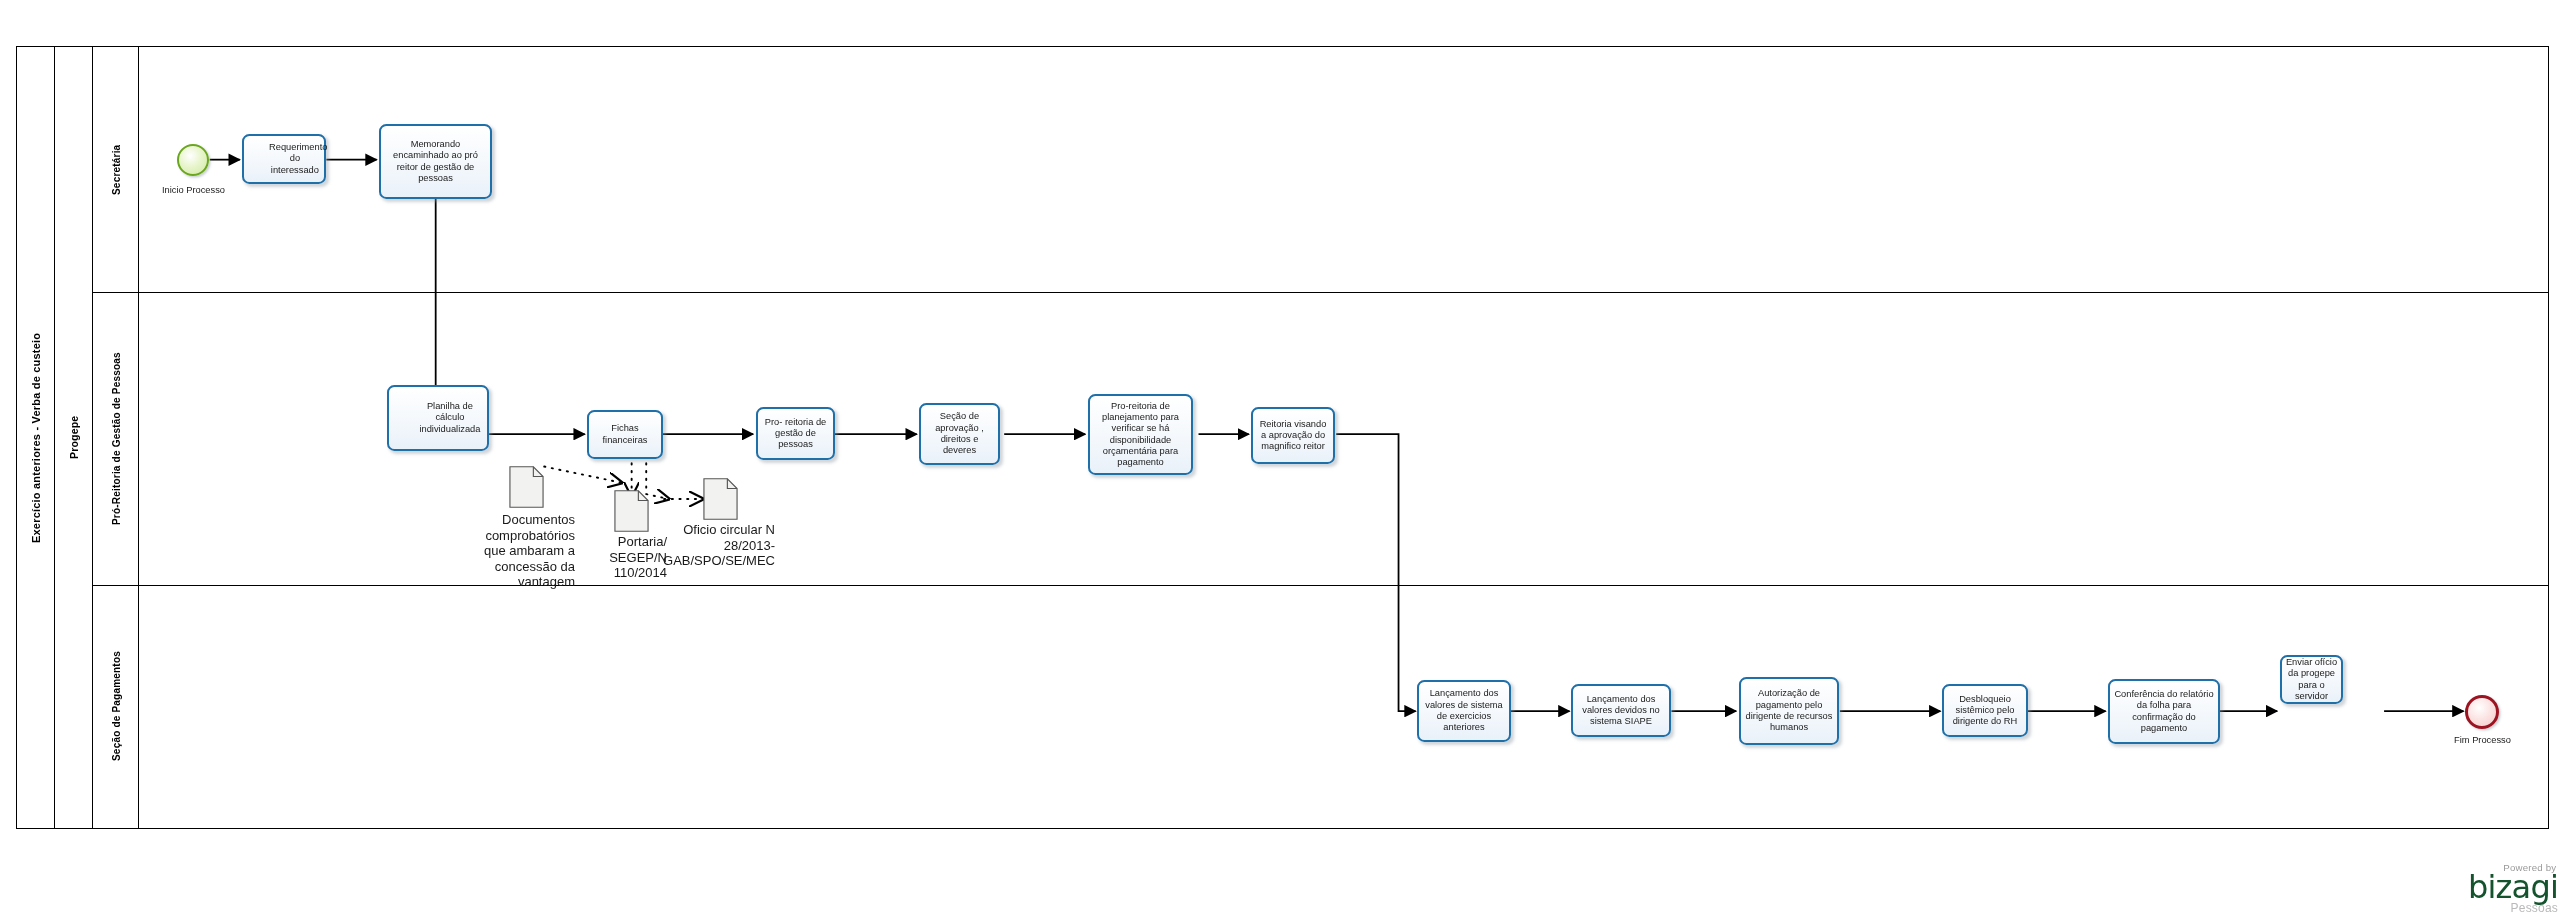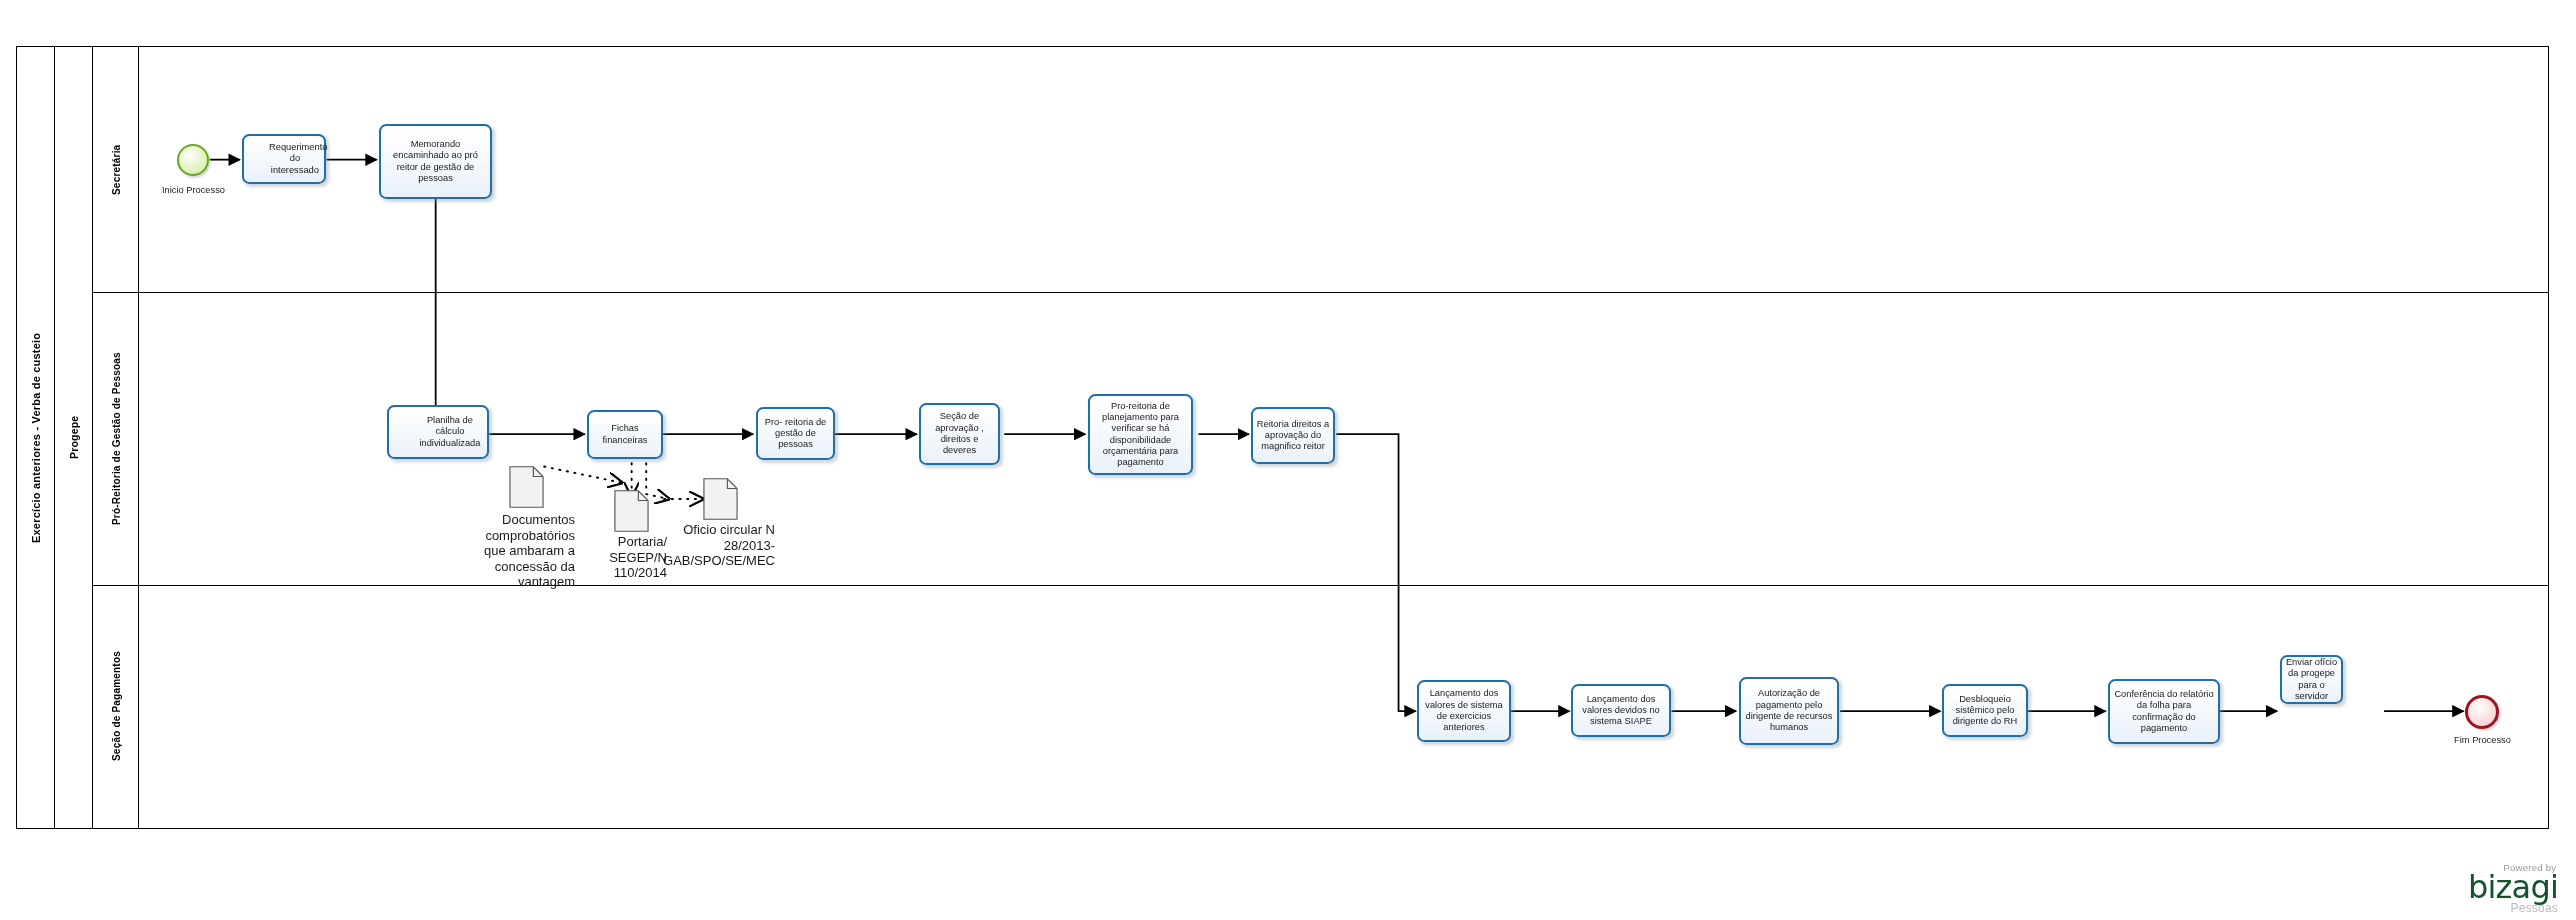--- a/index.html
+++ b/index.html
@@ -274,42 +274,42 @@
   <div class="event-label" style="left:144px; top:185px; width:99px;">Inicio Processo</div>
 
   <div class="node task" style="left:242px; top:134px; width:84px; height:50px;padding-left:25px;">
     <span>Requerimento do interessado</span>
   </div>
 
   <div class="node task" style="left:379px; top:124px; width:113px; height:75px;">
     <span>Memorando encaminhado ao pró reitor de gestão de pessoas</span>
   </div>
 
-  <div class="node task" style="left:387px; top:405px; width:102px; height:54px;padding-left:27px;">
+  <div class="node task" style="left:387px; top:385px; width:102px; height:66px;padding-left:27px;">
     <span>Planilha de cálculo individualizada</span>
   </div>
 
   <div class="node task" style="left:587px; top:410px; width:76px; height:49px;">
     <span>Fichas financeiras</span>
   </div>
 
   <div class="node task" style="left:756px; top:407px; width:79px; height:53px;">
     <span>Pro- reitoria de gestão de pessoas</span>
   </div>
 
   <div class="node task" style="left:919px; top:403px; width:81px; height:62px;">
     <span>Seção de aprovação , direitos e deveres</span>
   </div>
 
   <div class="node task" style="left:1088px; top:394px; width:105px; height:81px;">
     <span>Pro-reitoria de planejamento para verificar se há disponibilidade orçamentária para pagamento</span>
   </div>
 
   <div class="node task" style="left:1251px; top:407px; width:84px; height:57px;">
-    <span>Reitoria direitos a aprovação do magnifico reitor</span>
+    <span>Reitoria visando a aprovação do magnifico reitor</span>
   </div>
 
   <div class="dataobj" style="left:509px; top:466px; width:35px; height:42px;">
     <svg class="sheet" viewBox="0 0 43 52">
       <path d="M1,1 H30 L42,13 V51 H1 Z" fill="#f2f2f0" stroke="#555555" stroke-width="1.4"></path>
       <path d="M30,1 V13 H42" fill="none" stroke="#555555" stroke-width="1.4"></path>
     </svg>
   </div>
   <div class="dataobj-label" style="left:479px; top:512px; width:96px;">Documentos comprobatórios que ambaram a concessão da vantagem</div>
 

